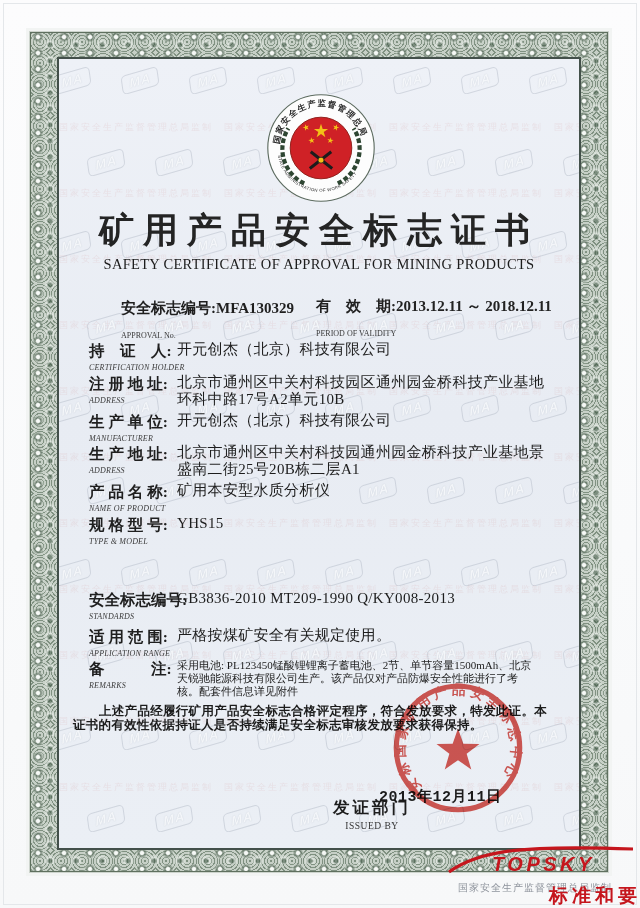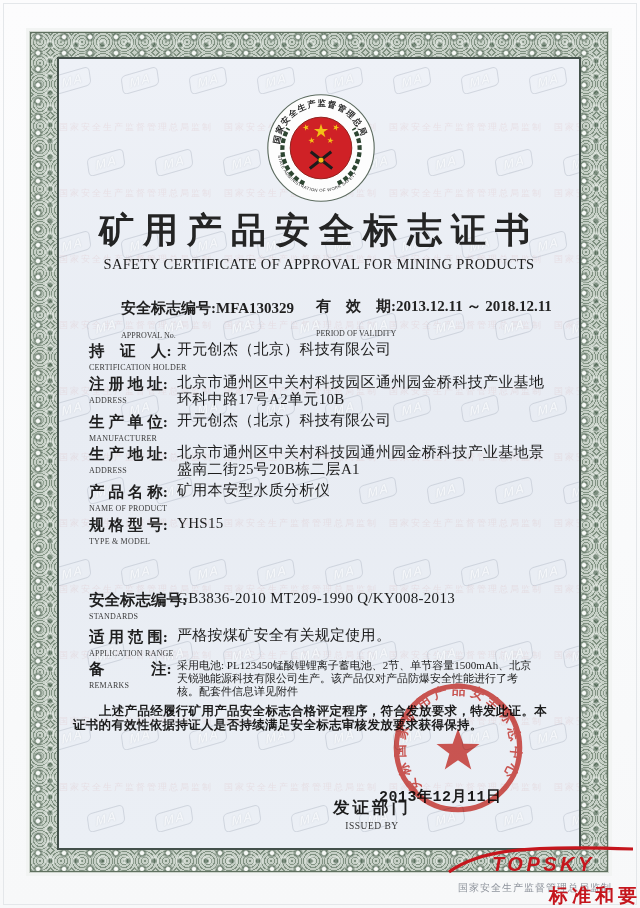--- a/index.html
+++ b/index.html
@@ -41,21 +41,21 @@
   .emblem{position:absolute;left:206px;top:30px;}
   .cert-title{position:absolute;left:0;top:148px;width:100%;text-align:center;
     font-size:35px;font-weight:bold;letter-spacing:9px;color:#242424;}
   .cert-subtitle{position:absolute;left:0;top:197px;width:100%;text-align:center;
     font-size:14.5px;font-weight:normal;letter-spacing:.3px;color:#1c1c1c;}
 
   
   .row{position:absolute;left:30px;display:flex;align-items:flex-start;justify-content:center;}
   .lab{width:88px;flex:none;display:flex;flex-direction:column;}
   .lab .zh{font-size:15.5px;font-weight:600;color:#1f1f1f;white-space:pre;}
-  .lab .en{font-size:8px;color:#3a3a3a;letter-spacing:.2px;margin-top:1px;white-space:nowrap;}
+  .lab .en{font-size:8px;color:#3a3a3a;letter-spacing:.2px;margin-top:1px;white-space:nowrap;font-style:italic;}
   .val{width:376px;font-size:15px;line-height:17px;color:#1d1d1d;letter-spacing:.3px;}
   .row-approval{position:absolute;left:62px;top:240px;}
   .row-approval .inline{font-size:15px;font-weight:600;color:#1f1f1f;white-space:pre;}
   .row-approval .en,.row-validity .en{font-size:8px;color:#3a3a3a;margin-top:13px;}
   .row-validity{position:absolute;left:257px;top:238px;}
   .row-remarks .val{width:362px;font-size:11px;line-height:13px;letter-spacing:0;}
 
   .statement{position:absolute;left:14px;top:646px;width:486px;
     font-size:12.5px;line-height:13.8px;letter-spacing:.3px;color:#1c1c1c;text-indent:26px;font-weight:600;}
   .issued{position:absolute;left:248px;top:698px;width:130px;text-align:center;margin-top:40px;}

